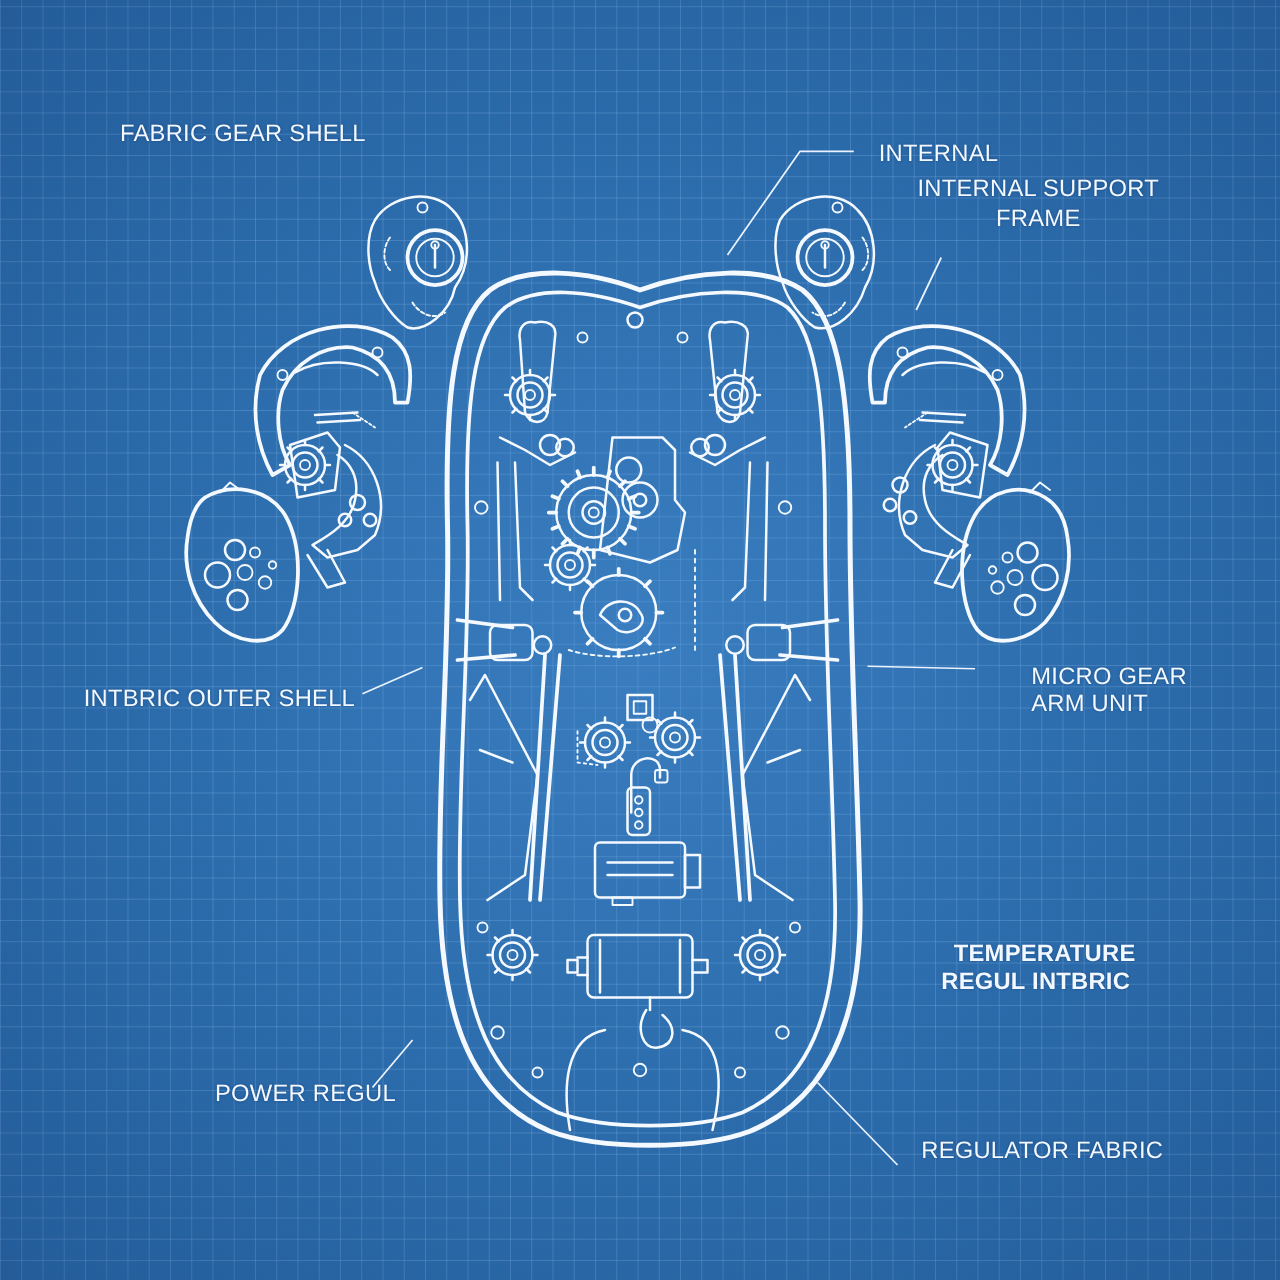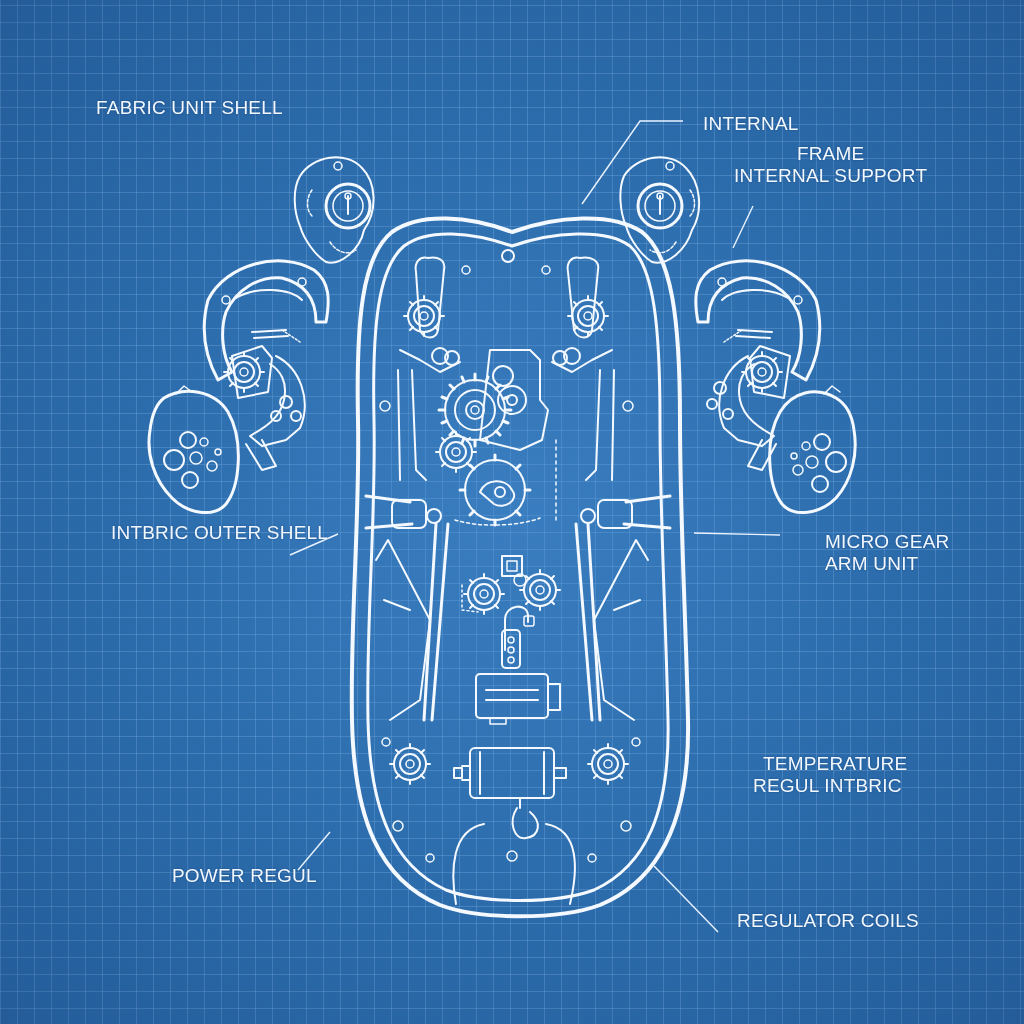--- a/index.html
+++ b/index.html
@@ -228,47 +228,47 @@
       <path class="leader" d="M683,121 L640,121 L582,204"></path>
       <path class="leader" d="M753,206 L733,248"></path>
       <path class="leader" d="M290,555 L338,534"></path>
       <path class="leader" d="M694,533 L780,535"></path>
       <path class="leader" d="M298,870 L330,832"></path>
       <path class="leader" d="M654,866 L718,932"></path>
     </g>
   </svg>
 
   <div class="lbl" style="left:96px; top:97px;">
-    <span>FABRIC UNIT SHELL</span>
+    <span>FABRIC GEAR SHELL</span>
   </div>
 
   <div class="lbl" style="left:703px; top:113px;">
     <span>INTERNAL</span>
   </div>
 
   <div class="lbl" style="left:734px; top:141px; text-align:center;">
+    <span>INTERNAL SUPPORT</span>
     <span style="margin-top:2px;">FRAME</span>
-    <span>INTERNAL SUPPORT</span>
-  </div>
-
-  <div class="lbl" style="left:67px; top:522px;margin-left:44px;">
+  </div>
+
+  <div class="lbl" style="left:67px; top:549px;">
     <span>INTBRIC OUTER SHELL</span>
   </div>
 
   <div class="lbl" style="left:797px; top:531px;margin-left:28px;">
     <span>MICRO GEAR</span>
     <span>ARM UNIT</span>
   </div>
 
-  <div class="lbl" style="left:753px; top:753px;">
+  <div class="lbl" style="left:753px; top:753px;font-weight:bold;">
     <span style="padding-left:10px;">TEMPERATURE</span>
     <span>REGUL INTBRIC</span>
   </div>
 
   <div class="lbl" style="left:172px; top:865px;">
     <span>POWER REGUL</span>
   </div>
 
   <div class="lbl" style="left:737px; top:910px;">
-    <span>REGULATOR COILS</span>
+    <span>REGULATOR FABRIC</span>
   </div>
 
 </div>
 
 </body></html>

